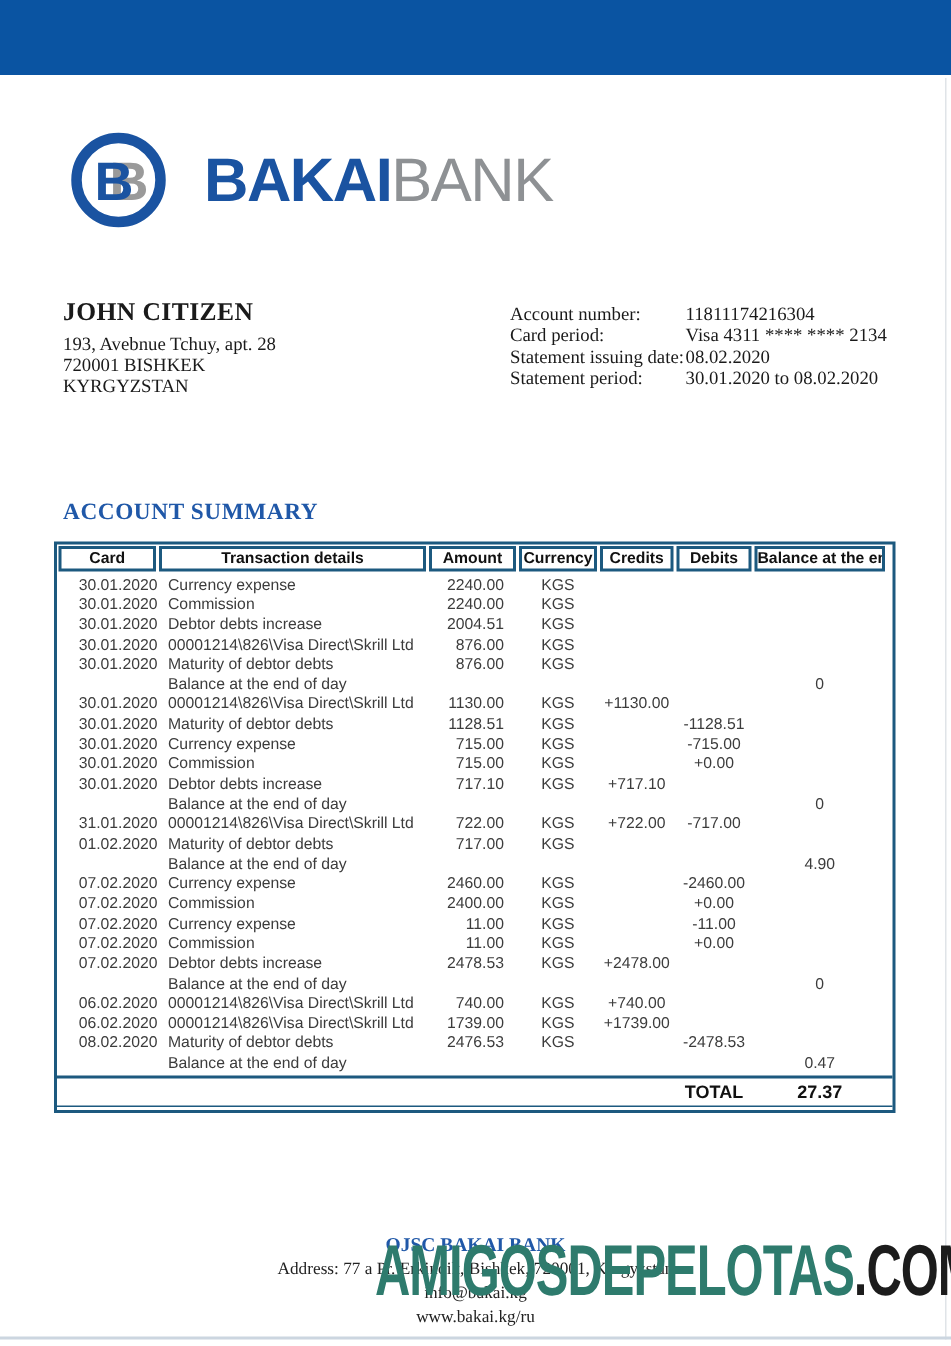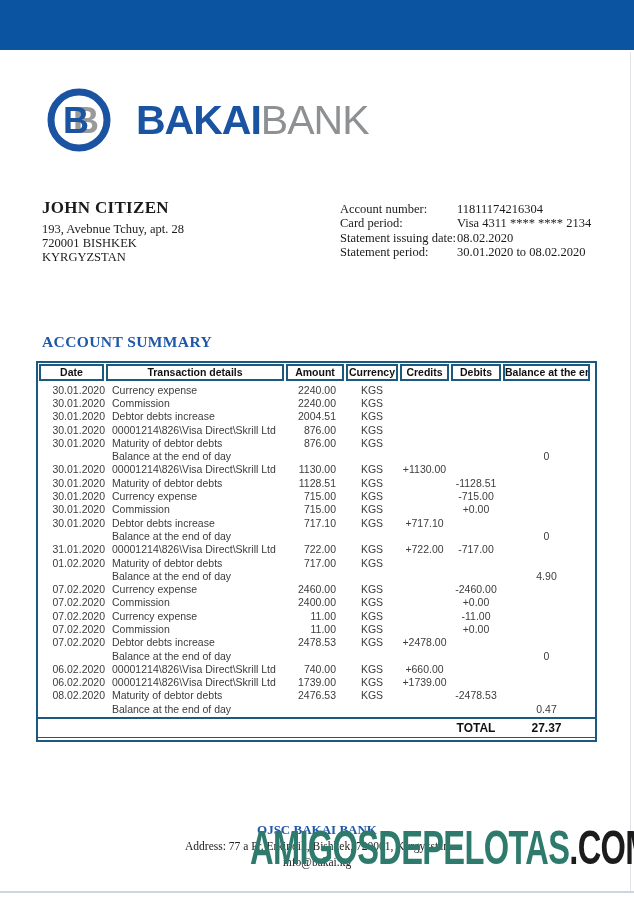--- a/index.html
+++ b/index.html
@@ -98,21 +98,21 @@
     <div class="lbl">Statement issuing date:</div>
     <div class="val">08.02.2020</div>
     <div class="lbl">Statement period:</div>
     <div class="val">30.01.2020 to 08.02.2020</div>
   </div>
 
   <div class="summary-title">ACCOUNT SUMMARY</div>
 
   <div class="table">
     <div class="thead">
-        <div class="hcell">Date</div>
+        <div class="hcell">Card</div>
         <div class="hcell">Transaction details</div>
         <div class="hcell">Amount</div>
         <div class="hcell">Currency</div>
         <div class="hcell">Credits</div>
         <div class="hcell">Debits</div>
         <div class="hcell">Balance at the end</div>
       </div>
     <div>
         <div class="trow">
           <div class="cell c0">30.01.2020</div>
@@ -301,21 +301,21 @@
           <div class="cell c3"></div>
           <div class="cell c4"></div>
           <div class="cell c5"></div>
           <div class="cell c6">0</div>
         </div>
         <div class="trow">
           <div class="cell c0">06.02.2020</div>
           <div class="cell c1">00001214\826\Visa Direct\Skrill Ltd</div>
           <div class="cell c2">740.00</div>
           <div class="cell c3">KGS</div>
-          <div class="cell c4">+660.00</div>
+          <div class="cell c4">+740.00</div>
           <div class="cell c5"></div>
           <div class="cell c6"></div>
         </div>
         <div class="trow">
           <div class="cell c0">06.02.2020</div>
           <div class="cell c1">00001214\826\Visa Direct\Skrill Ltd</div>
           <div class="cell c2">1739.00</div>
           <div class="cell c3">KGS</div>
           <div class="cell c4">+1739.00</div>
           <div class="cell c5"></div>
@@ -350,20 +350,21 @@
       <div class="cell c5">TOTAL</div>
       <div class="cell c6">27.37</div>
     </div>
     <div class="total-underline"></div>
   </div>
 
   <div class="footer">
     <div class="f-title">OJSC BAKAI BANK</div>
     <div class="f-line">Address: 77 a Pr. Erkindik, Bishkek, 720001, Kyrgyzstan</div>
     <div class="f-line">info@bakai.kg</div>
+    <div class="f-line">www.bakai.kg/ru</div>
   </div>
 
   <div class="watermark">
     <span style="color: rgb(46, 123, 109);">AMIGOSDEPELOTAS</span><span style="color: rgb(28, 28, 28);">.COM</span>
   </div>
 
   <div class="right-edge"></div>
   <div class="bottom-rule"></div>
 </div>
 

